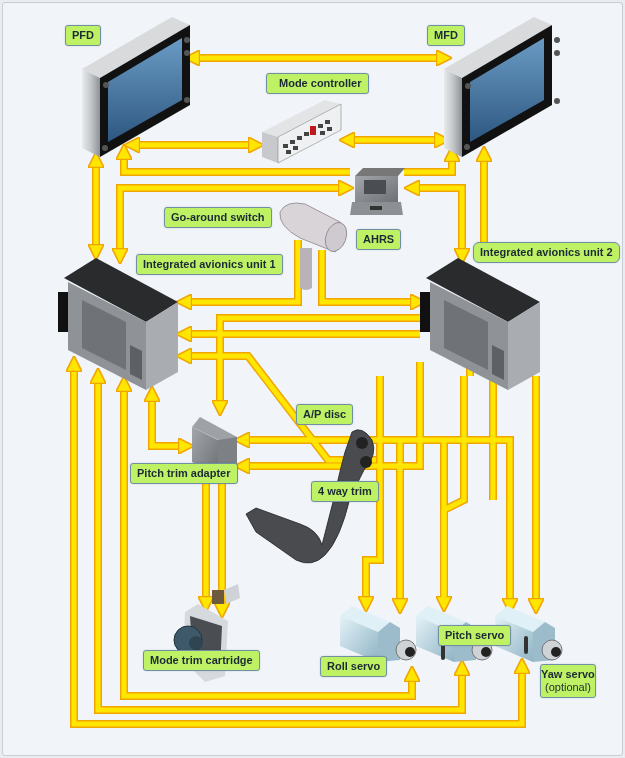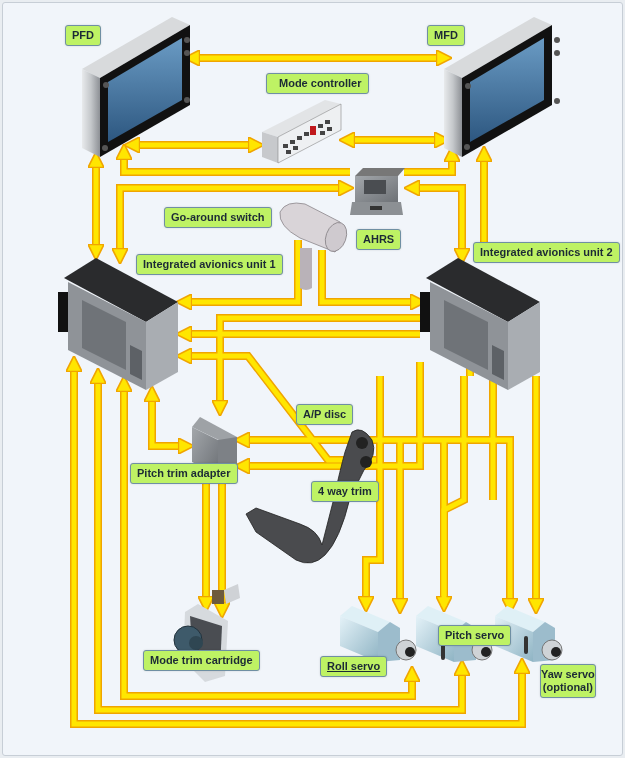--- a/index.html
+++ b/index.html
@@ -223,23 +223,23 @@
     <rect x="524" y="636" width="4" height="18" rx="2" fill="#333"></rect>
   </g>
 </svg>
 
 <div class="lbl" style="left:65px;top:25px;">PFD</div>
 <div class="lbl" style="left:427px;top:25px;">MFD</div>
 <div class="lbl" style="left:266px;top:73px;padding-left:12px;">Mode controller</div>
 <div class="lbl" style="left:356px;top:229px;">AHRS</div>
 <div class="lbl" style="left:164px;top:207px;">Go-around switch</div>
 <div class="lbl" style="left:136px;top:254px;">Integrated avionics unit 1</div>
-<div class="lbl" style="left:473px;top:242px;">Integrated avionics unit 2</div>
+<div class="lbl" style="left:473px;top:242px;border-radius:6px;">Integrated avionics unit 2</div>
 <div class="lbl" style="left:296px;top:404px;">A/P disc</div>
 <div class="lbl" style="left:311px;top:481px;">4 way trim</div>
 <div class="lbl" style="left:130px;top:463px;">Pitch trim adapter</div>
 <div class="lbl" style="left:143px;top:650px;">Mode trim cartridge</div>
-<div class="lbl" style="left:320px;top:656px;text-decoration:underline;">Roll servo</div>
+<div class="lbl" style="left:320px;top:656px;">Roll servo</div>
 <div class="lbl" style="left:404px;top:625px;margin-left:34px;">Pitch servo</div>
 <div class="lbl" style="left:540px;top:664px;padding:3px 0;">
   <div>Yaw servo</div>
-  <div style="font-weight:bold;">(optional)</div>
+  <div style="font-weight:normal;">(optional)</div>
 </div>
 
 </body></html>

